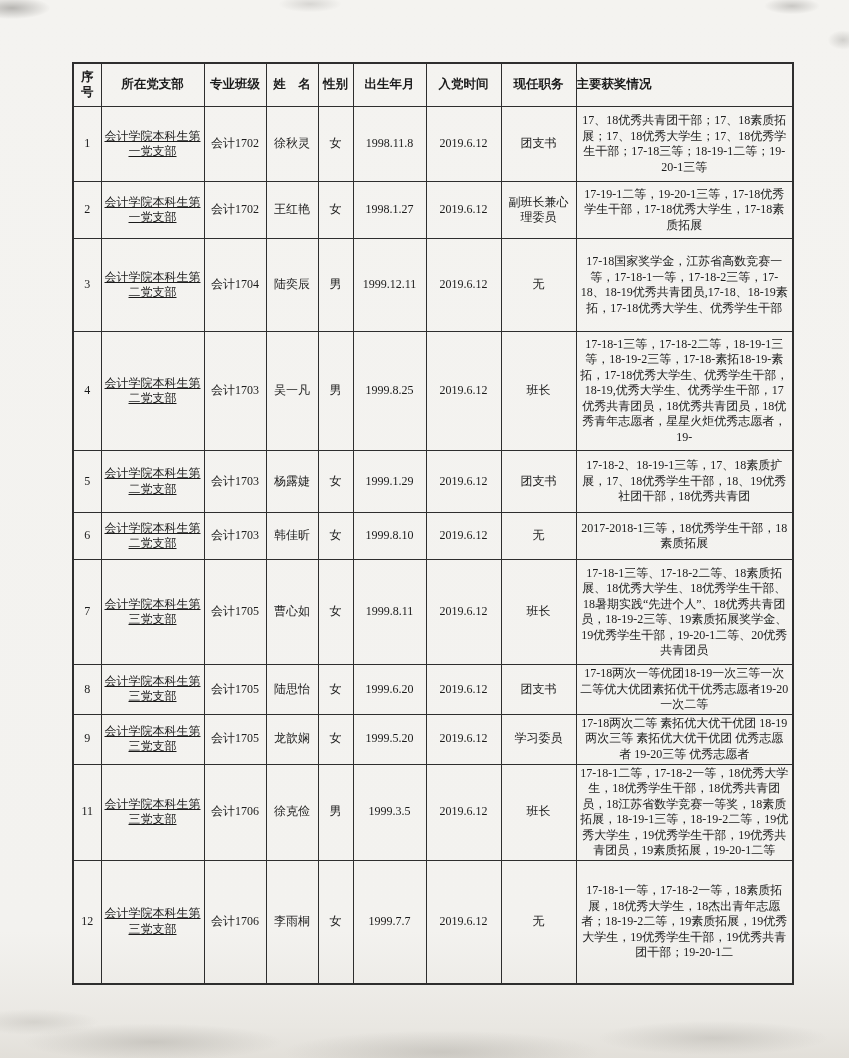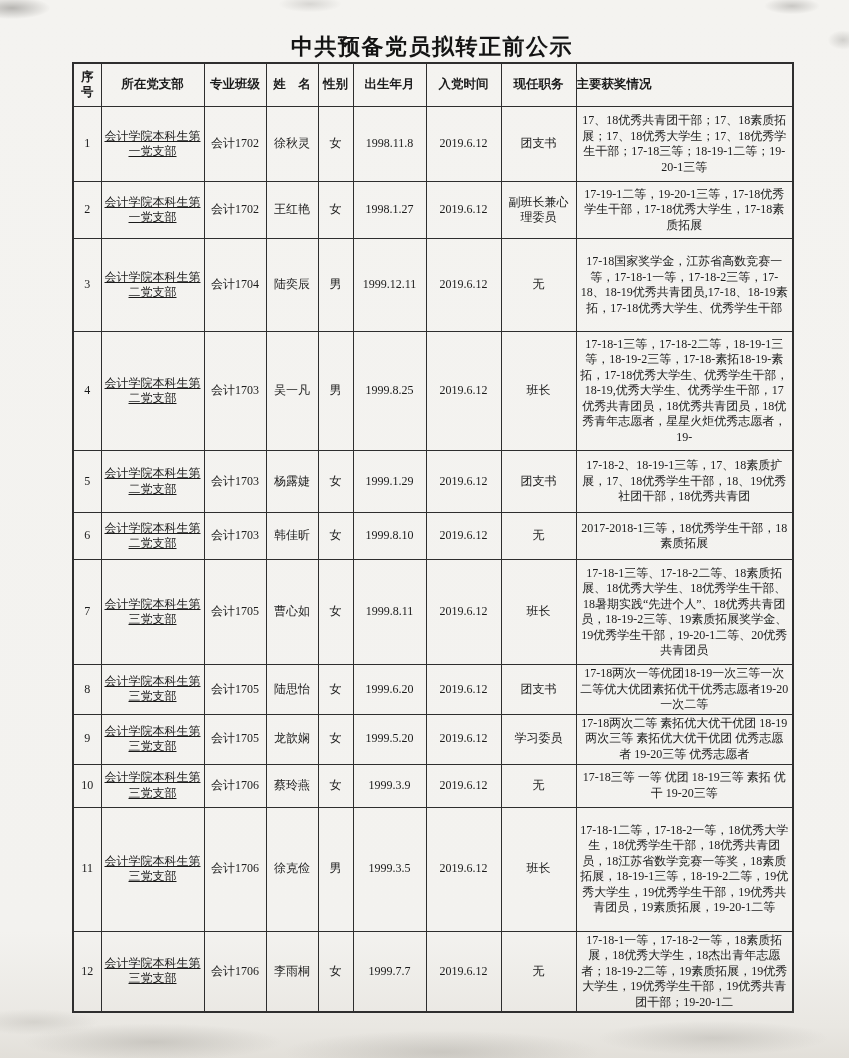--- a/index.html
+++ b/index.html
@@ -67,21 +67,20 @@
   tbody tr:nth-child(8){height:48px;}
   tbody tr:nth-child(9){height:50px;}
   tbody tr:nth-child(10){height:43px;}
   tbody tr:nth-child(11){height:124px;}
   tbody tr:nth-child(12){height:78px;}
 </style>
 </head>
 <body>
 
 <div class="page">
-  <div class="doc-title">中共预备党员拟转正前公示</div>
 
   <table class="notice">
     <colgroup>
       <col style="width:28px">
       <col style="width:103px">
       <col style="width:62px">
       <col style="width:52px">
       <col style="width:35px">
       <col style="width:73px">
       <col style="width:75px">
@@ -195,31 +194,20 @@
     <td class="c-branch">会计学院本科生第三党支部</td>
     <td class="c-class">会计1705</td>
     <td class="c-name">龙歆娴</td>
     <td class="c-gender">女</td>
     <td class="c-birth">1999.5.20</td>
     <td class="c-join">2019.6.12</td>
     <td class="c-position">学习委员</td>
     <td class="c-awards">17-18两次二等 素拓优大优干优团 18-19两次三等 素拓优大优干优团 优秀志愿者 19-20三等 优秀志愿者</td>
   </tr>
         <tr>
-    <td class="c-seq">10</td>
-    <td class="c-branch">会计学院本科生第三党支部</td>
-    <td class="c-class">会计1706</td>
-    <td class="c-name">蔡玲燕</td>
-    <td class="c-gender">女</td>
-    <td class="c-birth">1999.3.9</td>
-    <td class="c-join">2019.6.12</td>
-    <td class="c-position">无</td>
-    <td class="c-awards">17-18三等 一等 优团 18-19三等 素拓 优干 19-20三等</td>
-  </tr>
-        <tr>
     <td class="c-seq">11</td>
     <td class="c-branch">会计学院本科生第三党支部</td>
     <td class="c-class">会计1706</td>
     <td class="c-name">徐克俭</td>
     <td class="c-gender">男</td>
     <td class="c-birth">1999.3.5</td>
     <td class="c-join">2019.6.12</td>
     <td class="c-position">班长</td>
     <td class="c-awards">17-18-1二等，17-18-2一等，18优秀大学生，18优秀学生干部，18优秀共青团员，18江苏省数学竞赛一等奖，18素质拓展，18-19-1三等，18-19-2二等，19优秀大学生，19优秀学生干部，19优秀共青团员，19素质拓展，19-20-1二等</td>
   </tr>

